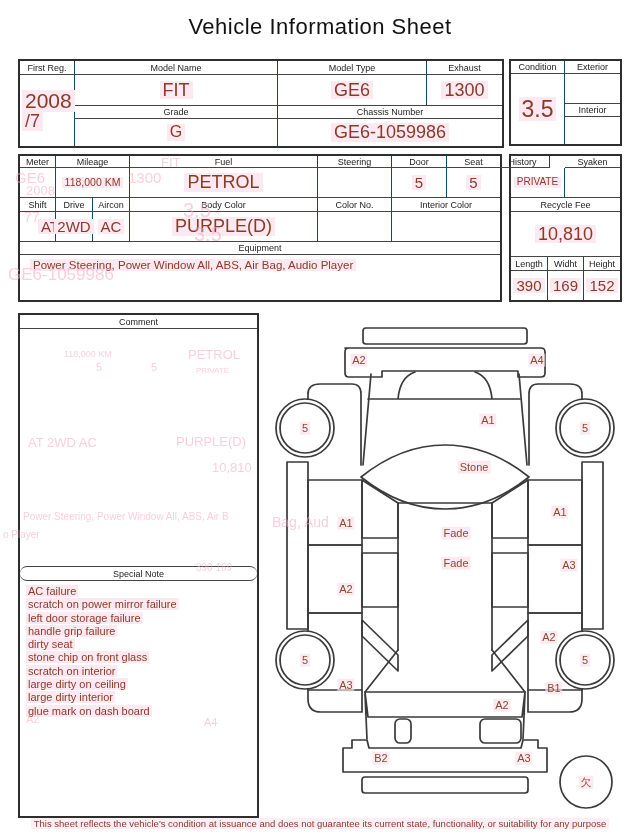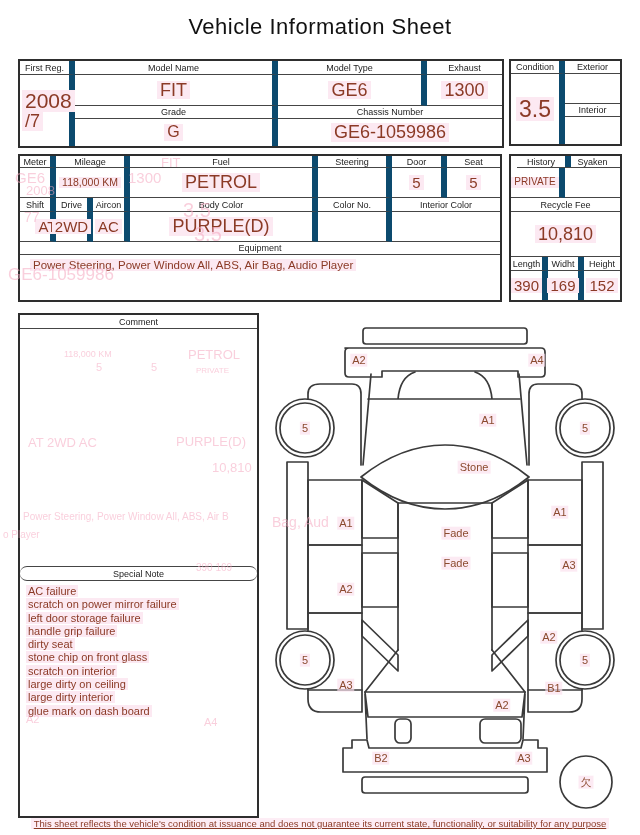--- a/index.html
+++ b/index.html
@@ -4,40 +4,40 @@
 <style>
   html,body{margin:0;padding:0;background:#e8e8e8;}
   .page{position:relative;width:640px;height:835px;background:#ffffff;
         font-family:"Liberation Sans",sans-serif;overflow:hidden;}
   .title{position:absolute;left:0;top:14px;width:640px;text-align:center;
          font-size:22px;letter-spacing:.5px;color:#111;}
   .frame{position:absolute;border:2px solid #2e2e2e;background:#fff;box-sizing:border-box;}
   .cell{position:absolute;box-sizing:border-box;display:flex;align-items:center;justify-content:center;overflow:visible;white-space:nowrap;}
   .lbl{font-size:9px;color:#1c1c1c;}
   .val{color:#8b3a26;}
-  .br{border-right:6px solid #0c4a6e;}
+  .br{border-right:1px solid #0c4a6e;}
   .bb{border-bottom:1px solid #454545;}
   .bt{border-top:1px solid #454545;border-radius:7px;}
   .hl{background:#fce9f2;padding:0 3px;line-height:1.05;}
   .val-left{justify-content:flex-start;align-items:flex-start;padding:4px 0 0 10px;}
   .firstreg{flex-direction:column;align-items:flex-start;justify-content:center;padding-left:2px;line-height:.95;}
   .fr1{font-size:21px;} .fr2{font-size:18px;}
   .f10{font-size:10px;} .f105{font-size:10.5px;} .f115{font-size:11.5px;}
   .f15{font-size:15px;} .f16{font-size:16px;} .f18{font-size:18px;} .f23{font-size:23px;}
   .notes{position:absolute;left:26px;top:585px;width:226px;}
   .note-line{font-size:11px;line-height:13.3px;color:#8b3a26;white-space:nowrap;}
   .note-line .hl{padding:0 2px;}
   .ghost-layer{position:absolute;left:0;top:0;width:640px;height:835px;pointer-events:none;z-index:6;}
   .ghost{position:absolute;color:#f5a8c0;opacity:.55;white-space:nowrap;line-height:1;}
   .diagram{position:absolute;left:268px;top:315px;width:370px;height:500px;}
   .diagram svg{position:absolute;left:0;top:0;}
   .mark{position:absolute;transform:translate(-50%,-50%);font-size:11px;color:#8b4a2e;
         background:rgba(251,222,236,.65);padding:0 2px;line-height:1.15;white-space:nowrap;z-index:3;}
   .footer{position:absolute;left:0;top:818px;width:640px;text-align:center;font-size:9.5px;color:#8b3a26;}
-  .footer .hl{background:rgba(252,233,242,.8);text-decoration:underline;}
+  .footer .hl{background:rgba(252,233,242,.8);}
 </style>
 </head>
 <body>
 
 <div class="page">
 
   <div class="title">Vehicle Information Sheet</div>
 
   <div class="frame" style="left:18px;top:59px;width:486px;height:89px;"></div>
   <div class="cell lbl br bb" style="left:20px;top:61px;width:55px;height:14px;">First Reg.</div>
@@ -116,21 +116,21 @@
       <span class="hl">PURPLE(D)</span>
     </div>
   <div class="cell val br bb" style="left:318px;top:212px;width:74px;height:30px;"></div>
   <div class="cell val bb" style="left:392px;top:212px;width:108px;height:30px;"></div>
   <div class="cell lbl bb" style="left:20px;top:242px;width:480px;height:13px;">Equipment</div>
   <div class="cell val f115 val-left" style="left:20px;top:255px;width:480px;height:45px;">
       <span class="hl">Power Steering, Power Window  All, ABS, Air Bag, Audio Player</span>
     </div>
 
   <div class="frame" style="left:509px;top:154px;width:113px;height:148px;"></div>
-  <div class="cell lbl br bb" style="left:517px;top:156px;width:54px;height:12px;text-align:center;">History</div>
+  <div class="cell lbl br bb" style="left:496px;top:156px;width:54px;height:12px;text-align:center;">History</div>
   <div class="cell lbl bb" style="left:565px;top:156px;width:55px;height:12px;">Syaken</div>
   <div class="cell val f10 br bb" style="left:511px;top:168px;width:54px;height:30px;">
       <span class="hl">PRIVATE</span>
     </div>
   <div class="cell val bb" style="left:565px;top:168px;width:55px;height:30px;"></div>
   <div class="cell lbl bb" style="left:511px;top:198px;width:109px;height:14px;">Recycle Fee</div>
   <div class="cell val f18 bb" style="left:511px;top:212px;width:109px;height:45px;">
       <span class="hl">10,810</span>
     </div>
   <div class="cell lbl br bb" style="left:511px;top:257px;width:37px;height:14px;">Length</div>

